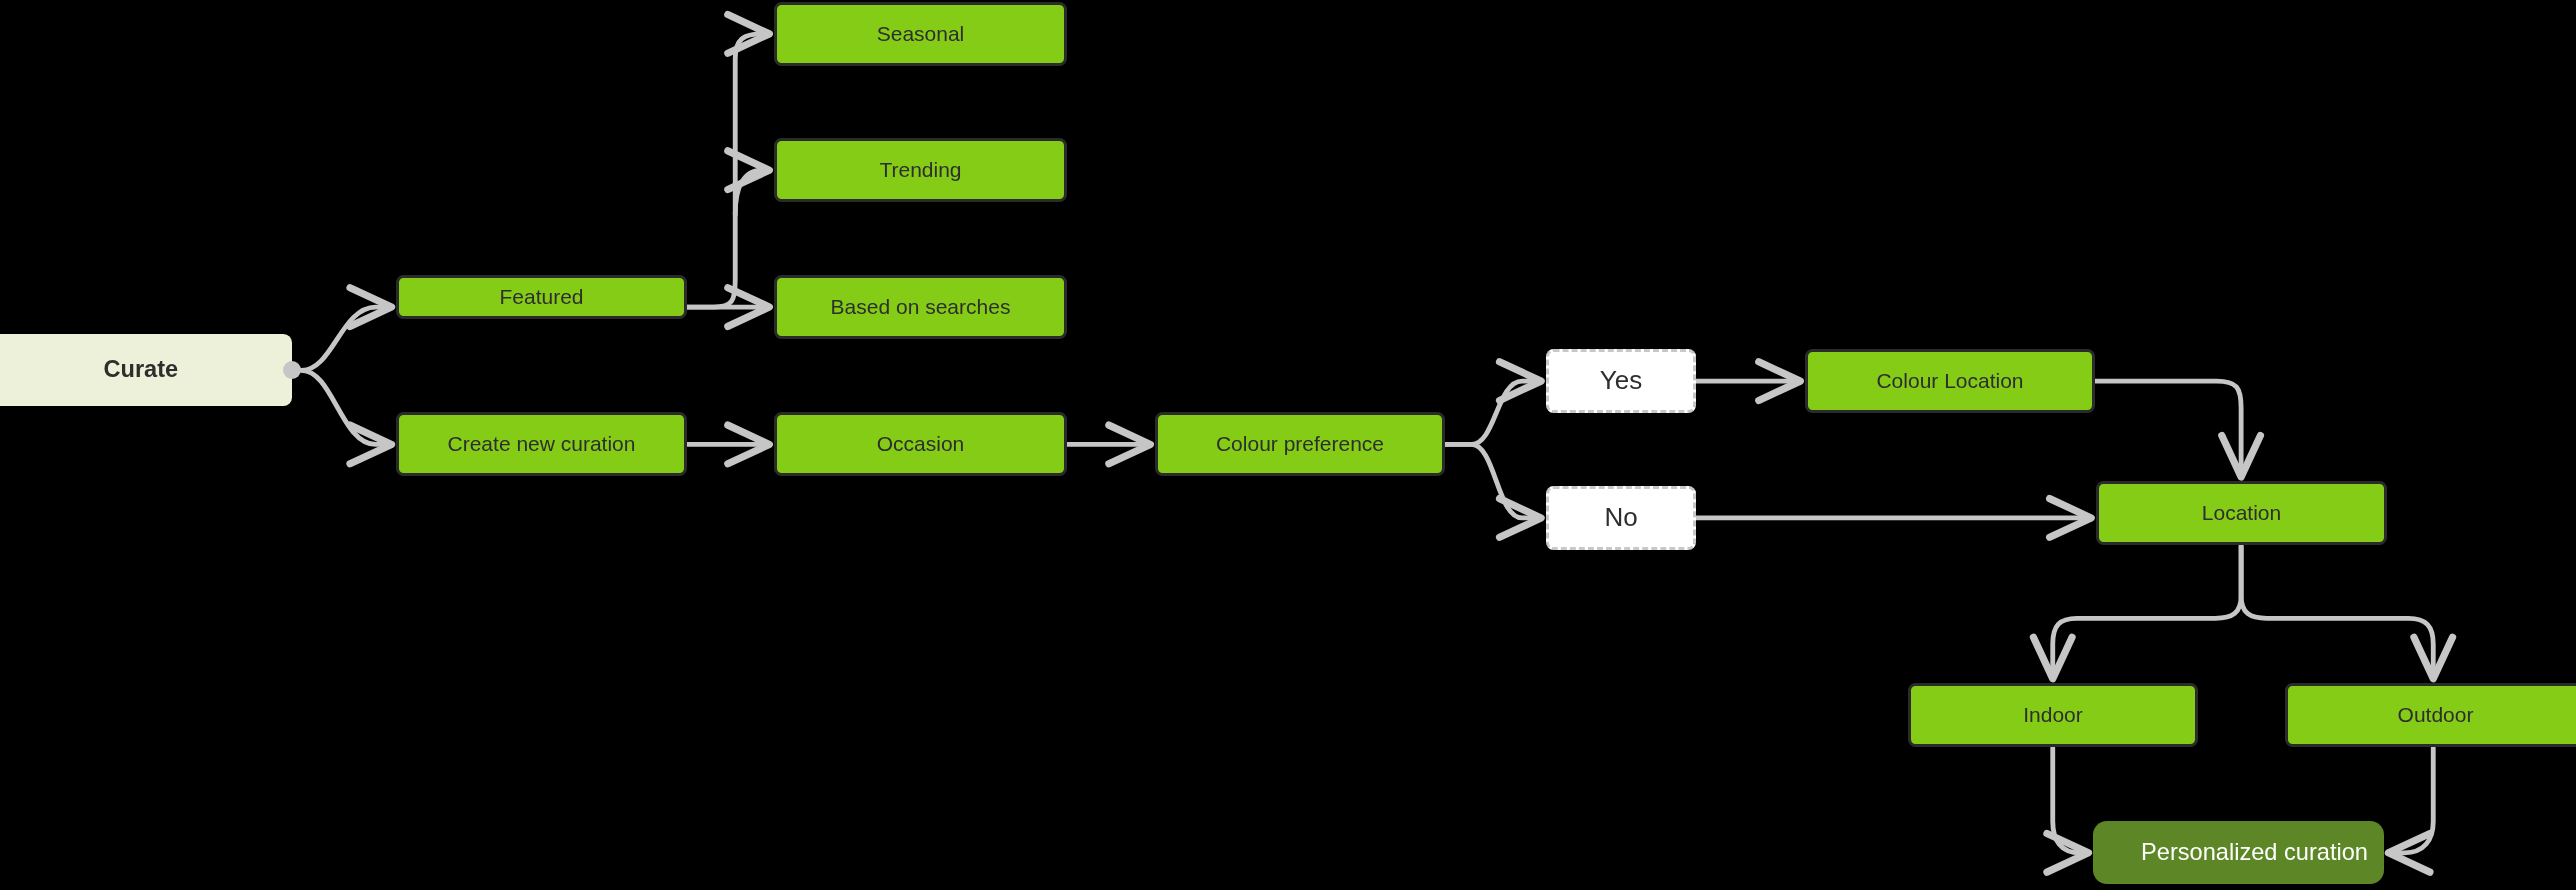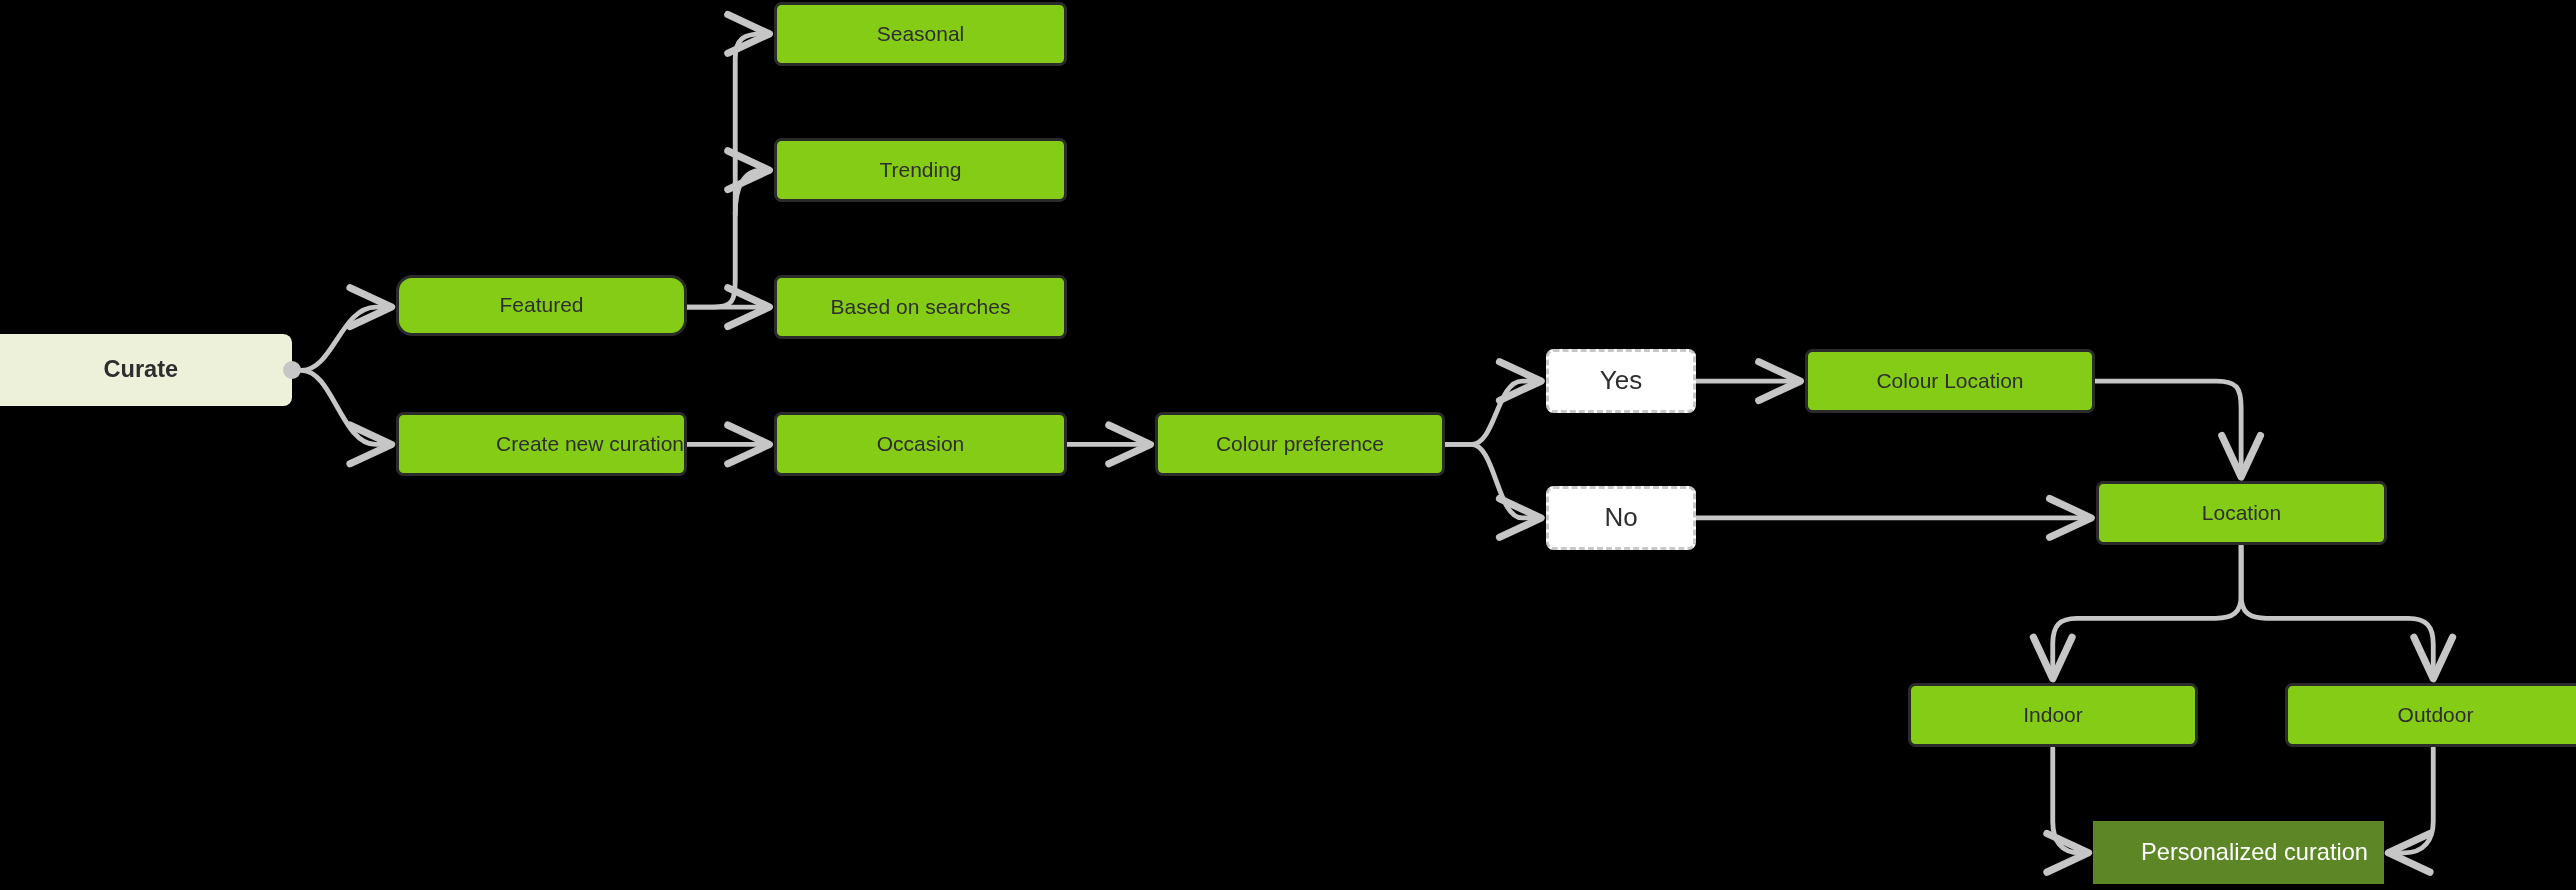--- a/index.html
+++ b/index.html
@@ -62,21 +62,21 @@
     font-weight: 700;
     border-radius: 8.6px;
   }
   
   .n-accent {
     background: #5d8727;
     border: none;
     color: #ffffff;
     font-size: 23.6px;
     font-weight: 400;
-    border-radius: 0;
+    border-radius: 14px;
     padding-left: 32px;
   }
   .port-dot {
     position: absolute;
     width: 18px;
     height: 18px;
     border-radius: 50%;
     background: #c6c6c6;
     z-index: 6;
   }
@@ -125,24 +125,24 @@
       <path d="M 3825,1393 L 3825,1530 C 3825,1566 3840,1589 3876,1589 L 3888,1589"></path>
 
       <path d="M 4534,1393 L 4534,1530 C 4534,1566 4516,1589 4480,1589 L 4454,1589"></path>
     </g>
   </svg>
 
   <div id="node-layer">
       <div class="node n-root" style="left: -10.7px; top: 334px; width: 303px; height: 72px;">
         <span class="node-label">Curate</span>
       </div>
-      <div class="node n-process" style="left: 396px; top: 275px; width: 291px; height: 61px; border-radius: 16px;">
+      <div class="node n-process" style="left: 396px; top: 275px; width: 291px; height: 44px;">
         <span class="node-label">Featured</span>
       </div>
-      <div class="node n-process" style="left: 396px; top: 412px; width: 291px; height: 64px; justify-content: flex-end;">
+      <div class="node n-process" style="left: 396px; top: 412px; width: 291px; height: 64px;">
         <span class="node-label">Create new curation</span>
       </div>
       <div class="node n-process" style="left: 774px; top: 1.6px; width: 293px; height: 64px;">
         <span class="node-label">Seasonal</span>
       </div>
       <div class="node n-process" style="left: 774px; top: 138px; width: 293px; height: 64px;">
         <span class="node-label">Trending</span>
       </div>
       <div class="node n-process" style="left: 774px; top: 275px; width: 293px; height: 64px;">
         <span class="node-label">Based on searches</span>

